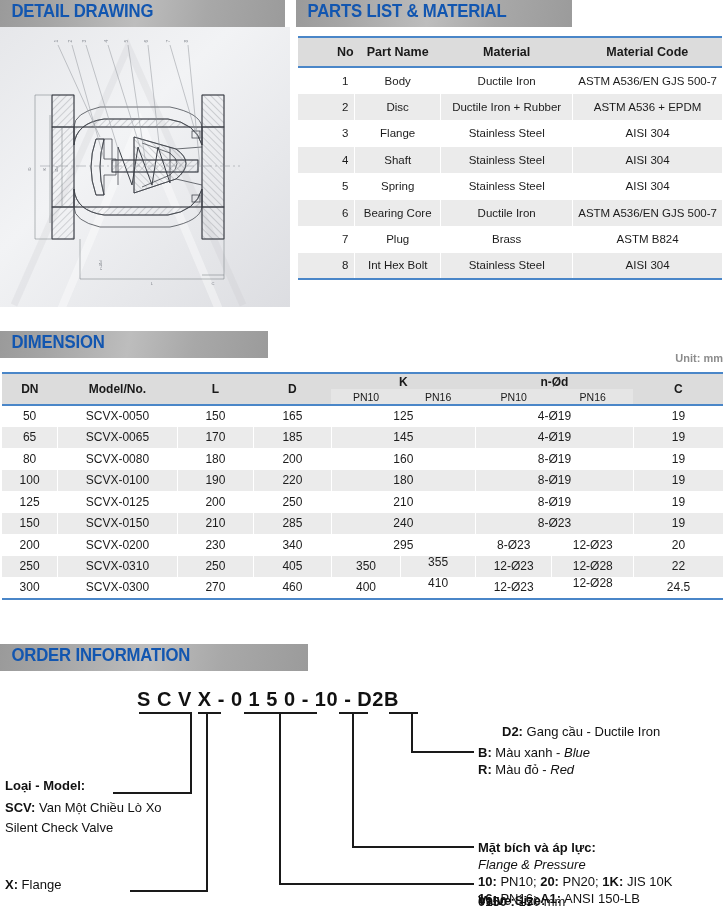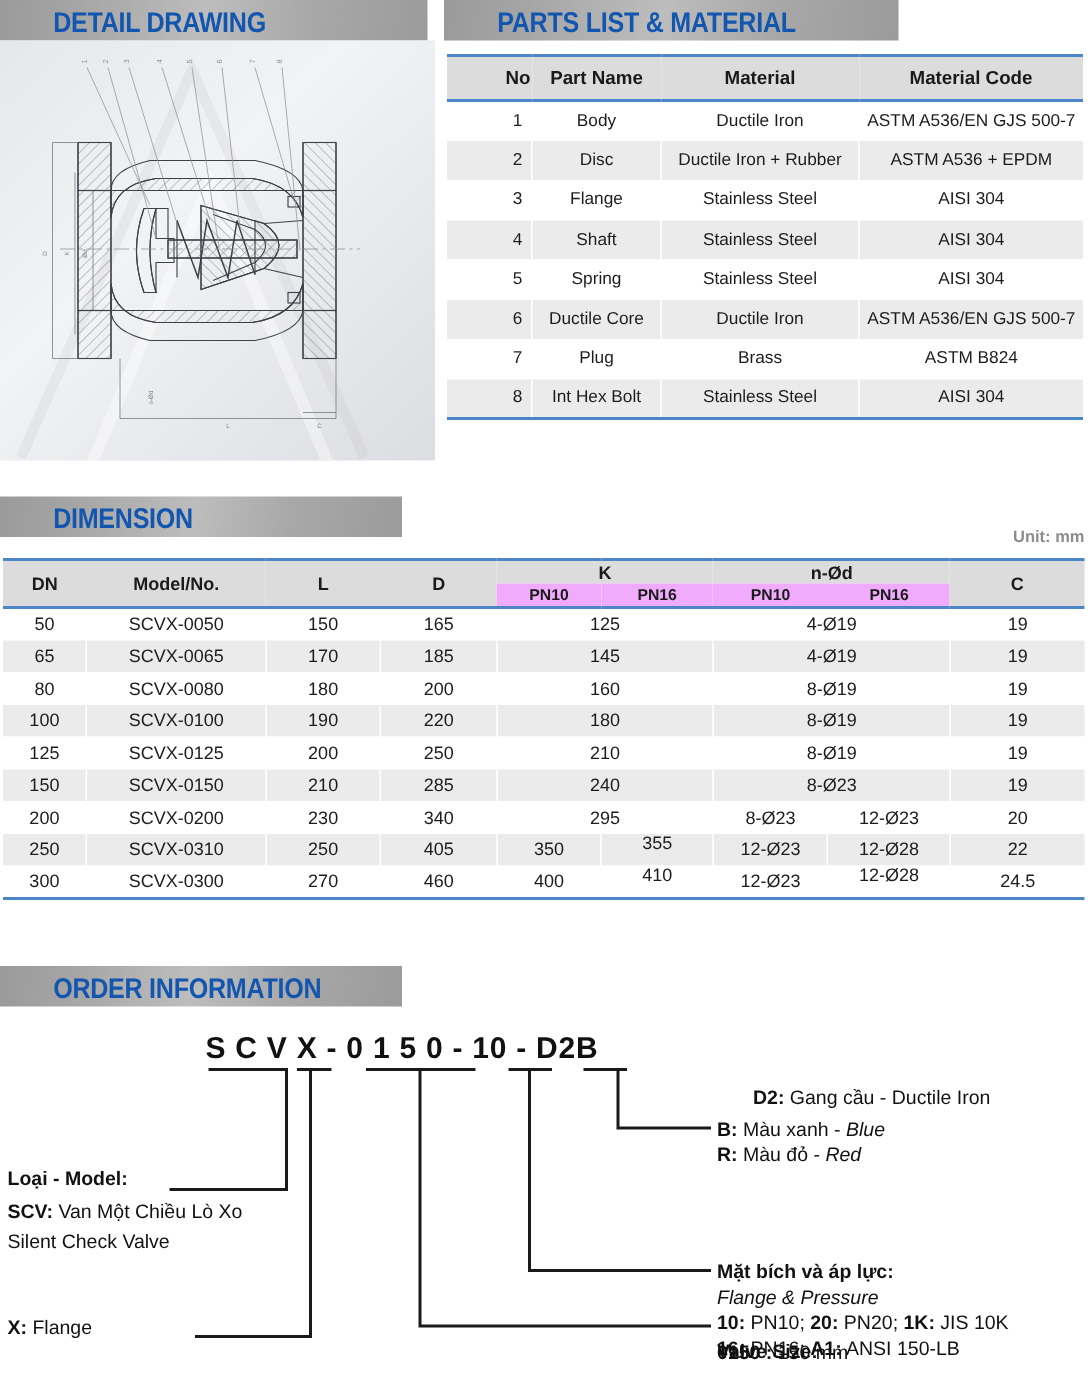--- a/index.html
+++ b/index.html
@@ -10,21 +10,21 @@
     font-family: "Liberation Sans", sans-serif;
     overflow: hidden;
   }
   .page { position: relative; width: 725px; height: 919px; background:#fff; }
 
   
   .banner {
     position: absolute;
     height: 27px;
     background: linear-gradient(100deg, #9a9a9a 0%, #a5a5a5 18%, #bdbdbd 48%, #a8a8a8 72%, #9b9b9b 100%);
-    display: flex; align-items: flex-end; padding-left: 24px;
+    display: flex; align-items: flex-start;
   }
   .banner .btxt {
     color: #1256b0;
     font-weight: bold;
     font-size: 19px;
     letter-spacing: -0.2px;
     transform: scaleX(0.88);
     transform-origin: left center;
     padding-left: 13px;
     white-space: nowrap;
@@ -65,21 +65,21 @@
   .parts th:nth-child(1), .parts td:nth-child(1) { width: 34px; padding-left: 39px; }
   .parts th:nth-child(2), .parts td:nth-child(2) { width: 86px; }
   .parts th:nth-child(3), .parts td:nth-child(3) { width: 132px; }
 
   
   .unit-label {
     position:absolute; right: 2px; top: 352px;
     font-size: 11px; font-weight: bold; color:#8c8c8c;
   }
   .dim { font-size: 12px; }
-  .dim th { background:#f0abfc; color:#1a1a1a; font-weight:bold; }
+  .dim th { background:#e5e5e5; color:#1a1a1a; font-weight:normal; }
   .dim thead .r1 th { height: 26px; vertical-align: middle; }
   .dim thead .r2 th { height: 16px; font-size: 10.5px; vertical-align: middle; }
   .dim thead .r1 th.span2 { border-bottom: none; height:16px; padding-bottom:0; }
   .dim thead .r1 th.rows2 { border-bottom: 2px solid #4a86c8; }
   .dim thead .r2 th { border-bottom: 2px solid #4a86c8; }
   .dim td {
     height: 21.5px; text-align:center; color:#1c1c1c;
     border-right: 1px solid #ffffff;
   }
   .dim td:last-child { border-right:none; }
@@ -232,21 +232,21 @@
         <text x="86" y="14" transform="rotate(-90 86 14)" text-anchor="middle">3</text>
         <text x="108" y="14" transform="rotate(-90 108 14)" text-anchor="middle">4</text>
         <text x="128" y="14" transform="rotate(-90 128 14)" text-anchor="middle">5</text>
         <text x="148" y="14" transform="rotate(-90 148 14)" text-anchor="middle">6</text>
         <text x="170" y="14" transform="rotate(-90 170 14)" text-anchor="middle">7</text>
         <text x="188" y="14" transform="rotate(-90 188 14)" text-anchor="middle">8</text>
       </g>
     </svg>
   </div>
 
-  <div class="banner" style="left:296px; top:0; width:303px;">
+  <div class="banner" style="left:296px; top:0; width:276px;">
     <span class="btxt">PARTS LIST &amp; MATERIAL</span>
   </div>
 
   <div class="tbl-wrap" style="left:298px; top:36px; width:424px;">
     <table class="tbl parts">
       <thead>
         <tr class="head-main">
           <th>No</th>
           <th>Part Name</th>
           <th>Material</th>
@@ -279,21 +279,21 @@
           <td>AISI 304</td>
         </tr>
         <tr>
           <td>5</td>
           <td>Spring</td>
           <td>Stainless Steel</td>
           <td>AISI 304</td>
         </tr>
         <tr>
           <td>6</td>
-          <td>Ductile Core</td>
+          <td>Bearing Core</td>
           <td>Ductile Iron</td>
           <td>ASTM A536/EN GJS 500-7</td>
         </tr>
         <tr>
           <td>7</td>
           <td>Plug</td>
           <td>Brass</td>
           <td>ASTM B824</td>
         </tr>
         <tr>
@@ -414,21 +414,21 @@
           <td>400</td>
           <td><span class="raise">410</span></td>
           <td>12-Ø23</td>
           <td><span class="raise">12-Ø28</span></td>
           <td>24.5</td>
         </tr>
       </tbody>
     </table>
   </div>
 
-  <div class="banner" style="left:0; top:644px; width:268px;">
+  <div class="banner" style="left:0; top:644px; width:308px;">
     <span class="btxt">ORDER INFORMATION</span>
   </div>
 
   <div class="order-area">
 
     <div class="code-line">S C V X - 0 1 5 0 - 10 - D2B</div>
 
     <svg width="725" height="247">
       <g stroke="#1a1a1a" stroke-width="2" fill="none" stroke-linecap="square">
 

